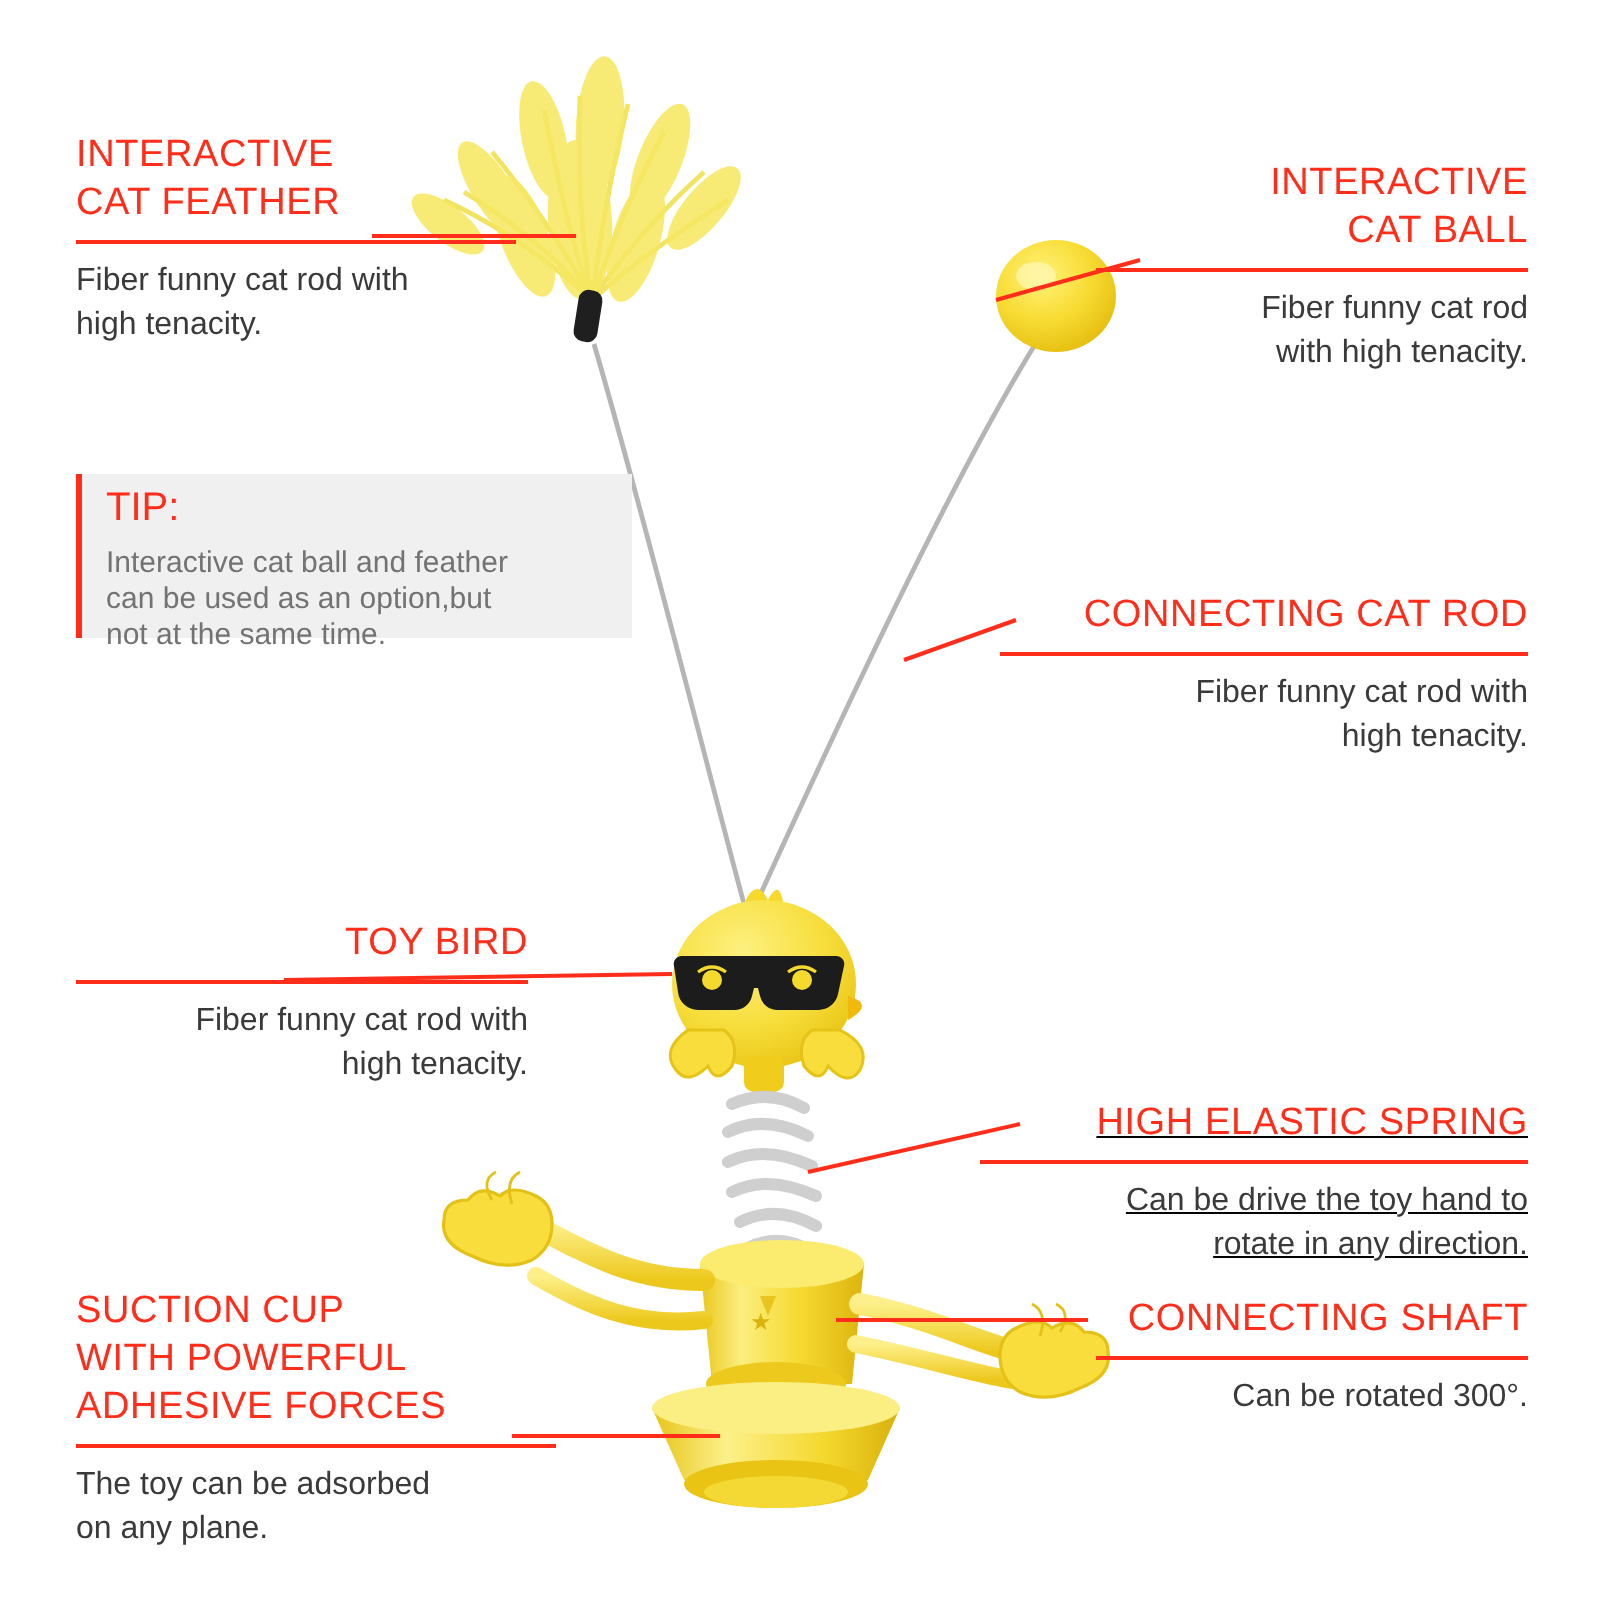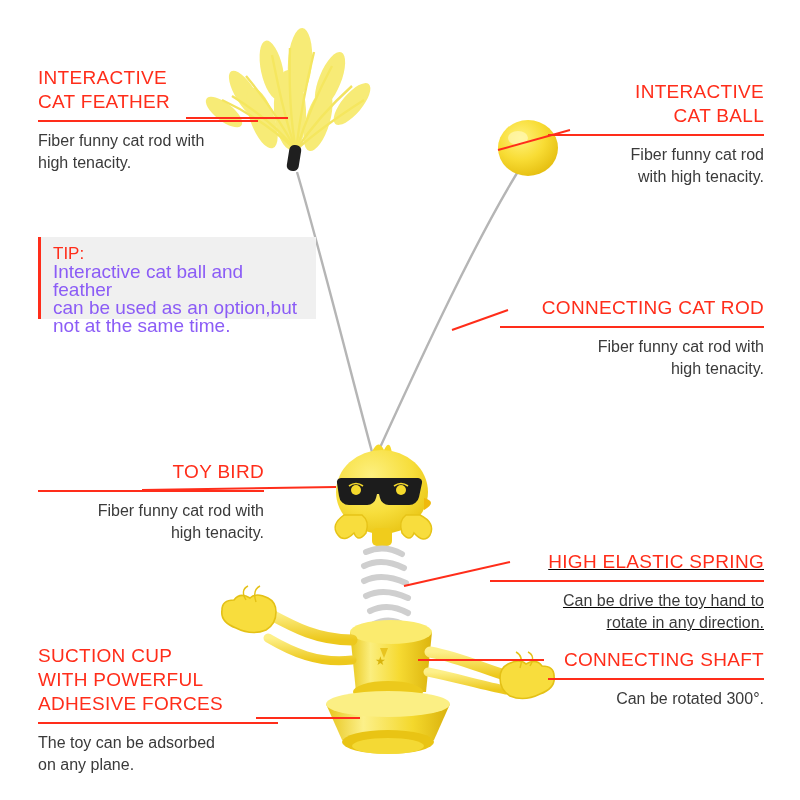--- a/index.html
+++ b/index.html
@@ -49,28 +49,29 @@
     top: 237px;
     width: 278px;
     height: 82px;
     background: #f0f0f0;
     border-left: 3px solid #ff2d1a;
     box-sizing: border-box;
     padding: 8px 10px 8px 12px;
   }
   #tip-box .tip-label {
     color: #ff2d1a;
-    font-size: 17px;
+    font-size: 20px;
     line-height: 18px;
   }
   #tip-box .tip-text {
-    color: #8b5cf6;
-    font-size: 19px;
+    color: #737373;
+    font-size: 15px;
     line-height: 18px;
     white-space: pre-line;
+    margin-top: 10px;
   }
 
   
   #leaders {
     position: absolute;
     left: 0; top: 0;
     width: 800px; height: 800px;
     pointer-events: none;
   }
 

